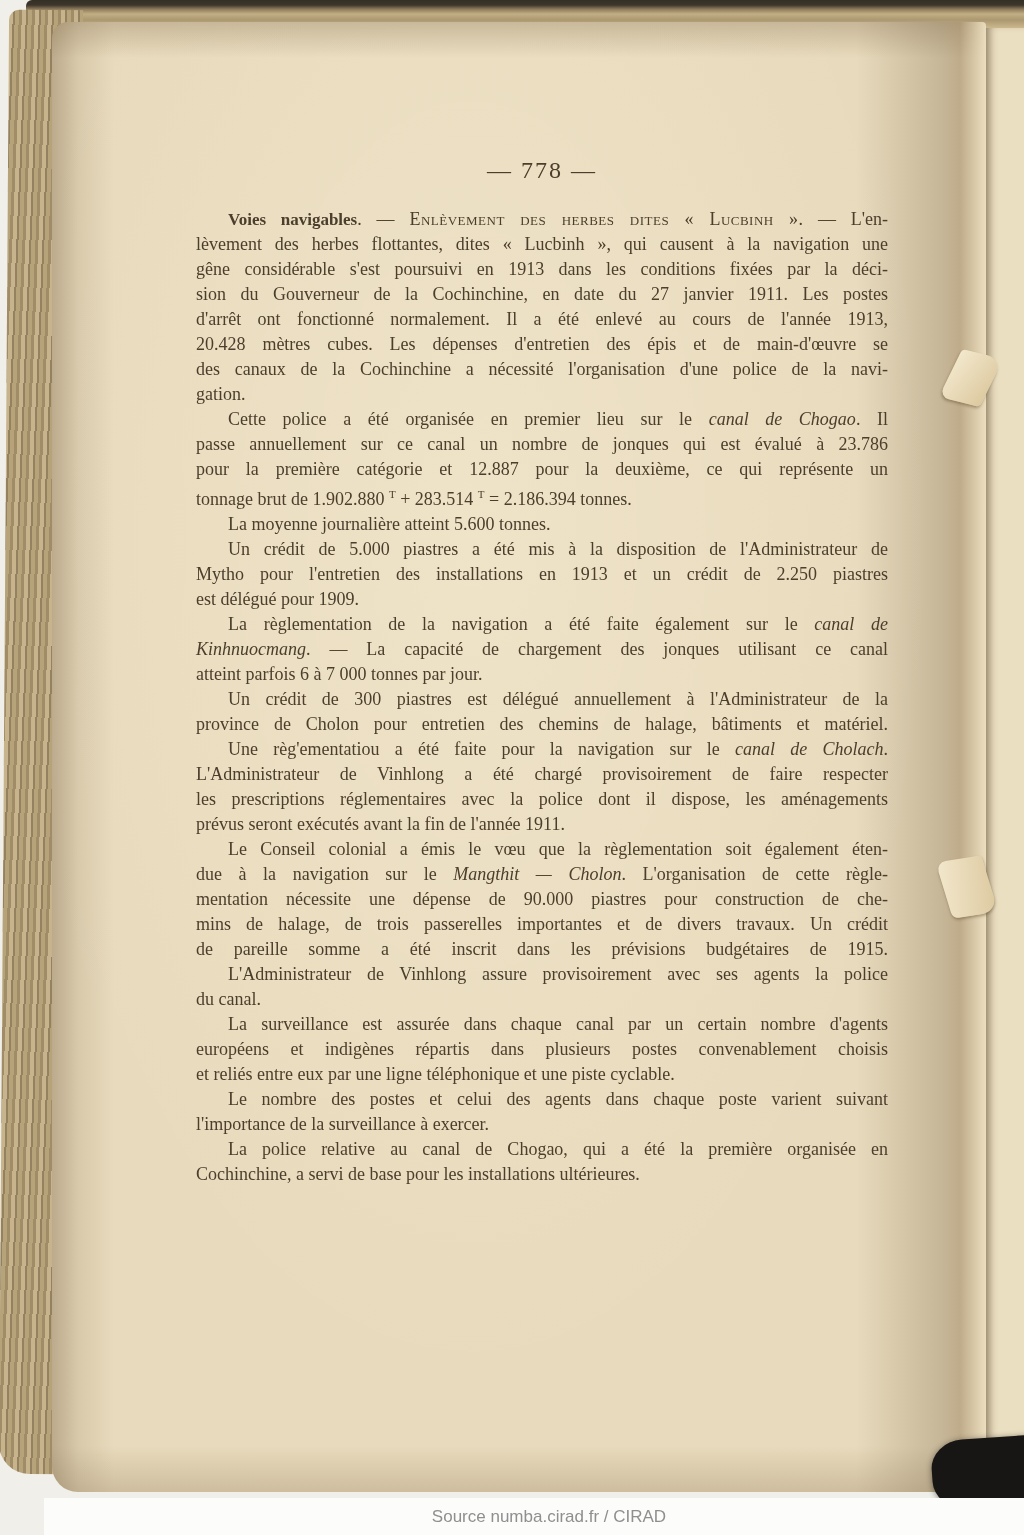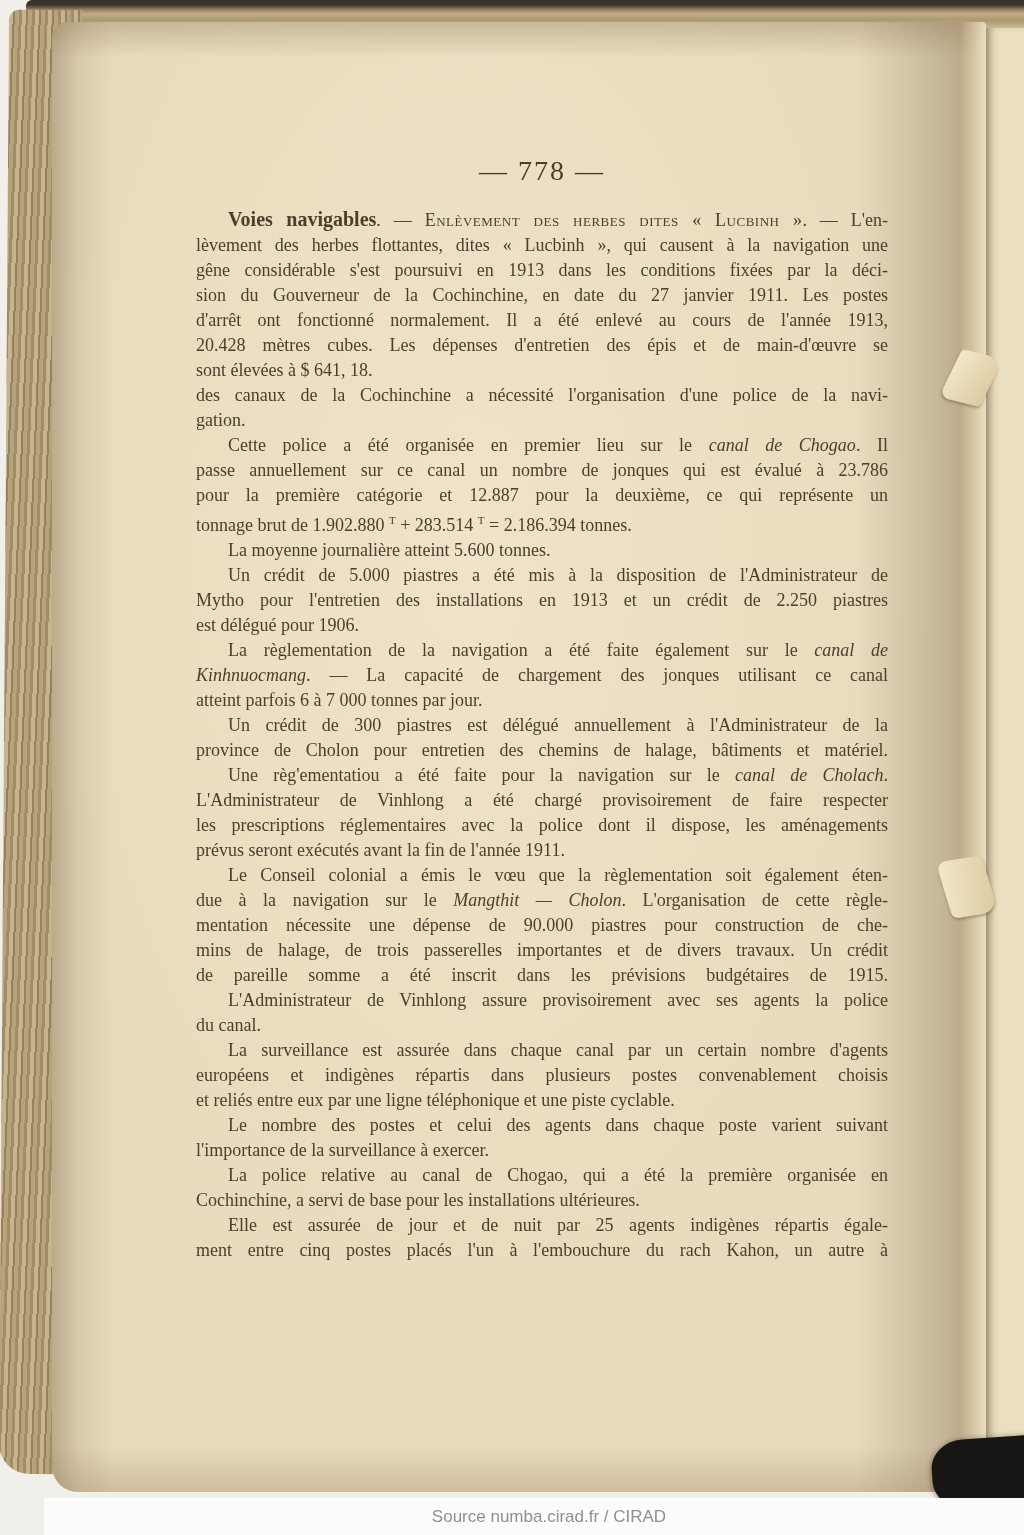--- a/index.html
+++ b/index.html
@@ -52,28 +52,28 @@
     border-radius:32px 8px 12px 30px / 28px 10px 12px 28px;
     transform:rotate(-4deg);
     box-shadow:0 1px 6px rgba(0,0,0,0.45);
   }
   
   .text-block {
     position:absolute; left:196px; top:158px; width:692px;
     color:#4b3e2c; font-size:18px; line-height:25px;
   }
   .pagenum {
-    text-align:center; font-size:28px; letter-spacing:2px; margin-bottom:24px;
+    text-align:center; font-size:24px; letter-spacing:2px; margin-bottom:24px;
   }
   .para { margin:0; }
   .line { text-align:justify; text-align-last:justify; }
   .line.first { text-indent:32px; }
   .line.last { text-align-last:left; }
   .seg-n  { }
-  .seg-b  { font-weight:bold; font-size:20px; }
+  .seg-b  { font-weight:bold; font-size:17px; }
   .seg-sc { font-variant:small-caps; letter-spacing:0.5px; }
   .seg-i  { font-style:italic; }
   .seg-sup{ vertical-align:super; font-size:11px; }
   
   .source-bar {
     position:absolute; left:0; bottom:0; width:100%; height:37px;
     background:#fcfcfb;
     display:flex; align-items:center; justify-content:center;
     box-sizing:border-box; padding-right:14px;
     font-family:"Liberation Sans", sans-serif;
@@ -94,39 +94,38 @@
   <div class="text-block">
     <div class="pagenum">— 778 —</div>
     <div>
         <div class="para">
           <div class="line first"><span class="seg-b">Voies navigables</span><span class="seg-n">. — </span><span class="seg-sc">Enlèvement des herbes dites « Lucbinh »</span><span class="seg-n">. — L'en-</span></div>
           <div class="line"><span class="seg-n">lèvement des herbes flottantes, dites « Lucbinh », qui causent à la navigation une</span></div>
           <div class="line"><span class="seg-n">gêne considérable s'est poursuivi en 1913 dans les conditions fixées par la déci-</span></div>
           <div class="line"><span class="seg-n">sion du Gouverneur de la Cochinchine, en date du 27 janvier 1911. Les postes</span></div>
           <div class="line"><span class="seg-n">d'arrêt ont fonctionné normalement. Il a été enlevé au cours de l'année 1913,</span></div>
           <div class="line"><span class="seg-n">20.428 mètres cubes. Les dépenses d'entretien des épis et de main-d'œuvre se</span></div>
-          <div class="line last"><span class="seg-n">sont élevées à $ 641, 18.</span></div>
         </div>
         <div class="para">
           <div class="line"><span class="seg-n">des canaux de la Cochinchine a nécessité l'organisation d'une police de la navi-</span></div>
           <div class="line last"><span class="seg-n">gation.</span></div>
         </div>
         <div class="para">
           <div class="line first"><span class="seg-n">Cette police a été organisée en premier lieu sur le </span><span class="seg-i">canal de Chogao</span><span class="seg-n">. Il</span></div>
           <div class="line"><span class="seg-n">passe annuellement sur ce canal un nombre de jonques qui est évalué à 23.786</span></div>
           <div class="line"><span class="seg-n">pour la première catégorie et 12.887 pour la deuxième, ce qui représente un</span></div>
           <div class="line last"><span class="seg-n">tonnage brut de 1.902.880 </span><span class="seg-sup">T</span><span class="seg-n"> + 283.514 </span><span class="seg-sup">T</span><span class="seg-n"> = 2.186.394 tonnes.</span></div>
         </div>
         <div class="para">
           <div class="line first last"><span class="seg-n">La moyenne journalière atteint 5.600 tonnes.</span></div>
         </div>
         <div class="para">
           <div class="line first"><span class="seg-n">Un crédit de 5.000 piastres a été mis à la disposition de l'Administrateur de</span></div>
           <div class="line"><span class="seg-n">Mytho pour l'entretien des installations en 1913 et un crédit de 2.250 piastres</span></div>
-          <div class="line last"><span class="seg-n">est délégué pour 1906.</span></div>
+          <div class="line last"><span class="seg-n">est délégué pour 1909.</span></div>
         </div>
         <div class="para">
           <div class="line first"><span class="seg-n">La règlementation de la navigation a été faite également sur le </span><span class="seg-i">canal de</span></div>
           <div class="line"><span class="seg-i">Kinhnuocmang</span><span class="seg-n">. — La capacité de chargement des jonques utilisant ce canal</span></div>
           <div class="line last"><span class="seg-n">atteint parfois 6 à 7 000 tonnes par jour.</span></div>
         </div>
         <div class="para">
           <div class="line first"><span class="seg-n">Un crédit de 300 piastres est délégué annuellement à l'Administrateur de la</span></div>
           <div class="line"><span class="seg-n">province de Cholon pour entretien des chemins de halage, bâtiments et matériel.</span></div>
         </div>
@@ -153,24 +152,20 @@
           <div class="line last"><span class="seg-n">et reliés entre eux par une ligne téléphonique et une piste cyclable.</span></div>
         </div>
         <div class="para">
           <div class="line first"><span class="seg-n">Le nombre des postes et celui des agents dans chaque poste varient suivant</span></div>
           <div class="line last"><span class="seg-n">l'importance de la surveillance à exercer.</span></div>
         </div>
         <div class="para">
           <div class="line first"><span class="seg-n">La police relative au canal de Chogao, qui a été la première organisée en</span></div>
           <div class="line last"><span class="seg-n">Cochinchine, a servi de base pour les installations ultérieures.</span></div>
         </div>
-        <div class="para">
-          <div class="line first"><span class="seg-n">Elle est assurée de jour et de nuit par 25 agents indigènes répartis égale-</span></div>
-          <div class="line"><span class="seg-n">ment entre cinq postes placés l'un à l'embouchure du rach Kahon, un autre à</span></div>
-        </div>
       </div>
   </div>
 
   <div class="weight"></div>
 
   <div class="source-bar">
     <span>Source numba.cirad.fr / CIRAD</span>
   </div>
 </div>
 

